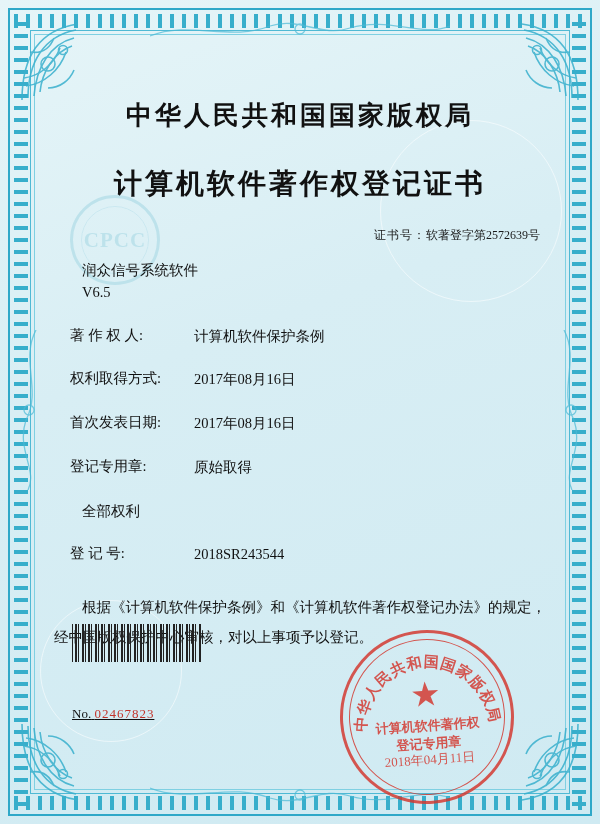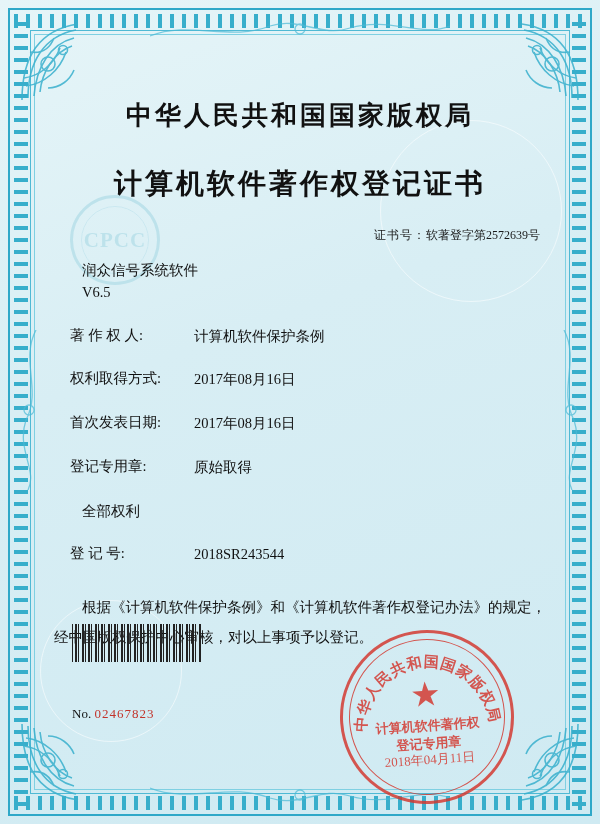--- a/index.html
+++ b/index.html
@@ -209,20 +209,21 @@
       #222 6px 7px, transparent 7px 10px,
       #222 10px 12px, transparent 12px 13px);
   }
   .doc-no {
     position: absolute;
     left: 72px;
     top: 706px;
     font-family: "Liberation Serif", serif;
     font-size: 13px;
     color: #111;
+    text-decoration: underline;
   }
   .doc-no .num { color: #c2332a; letter-spacing: 1px; }
 
   
   .seal {
     position: absolute;
     left: 340px;
     top: 630px;
     width: 168px;
     height: 168px;

